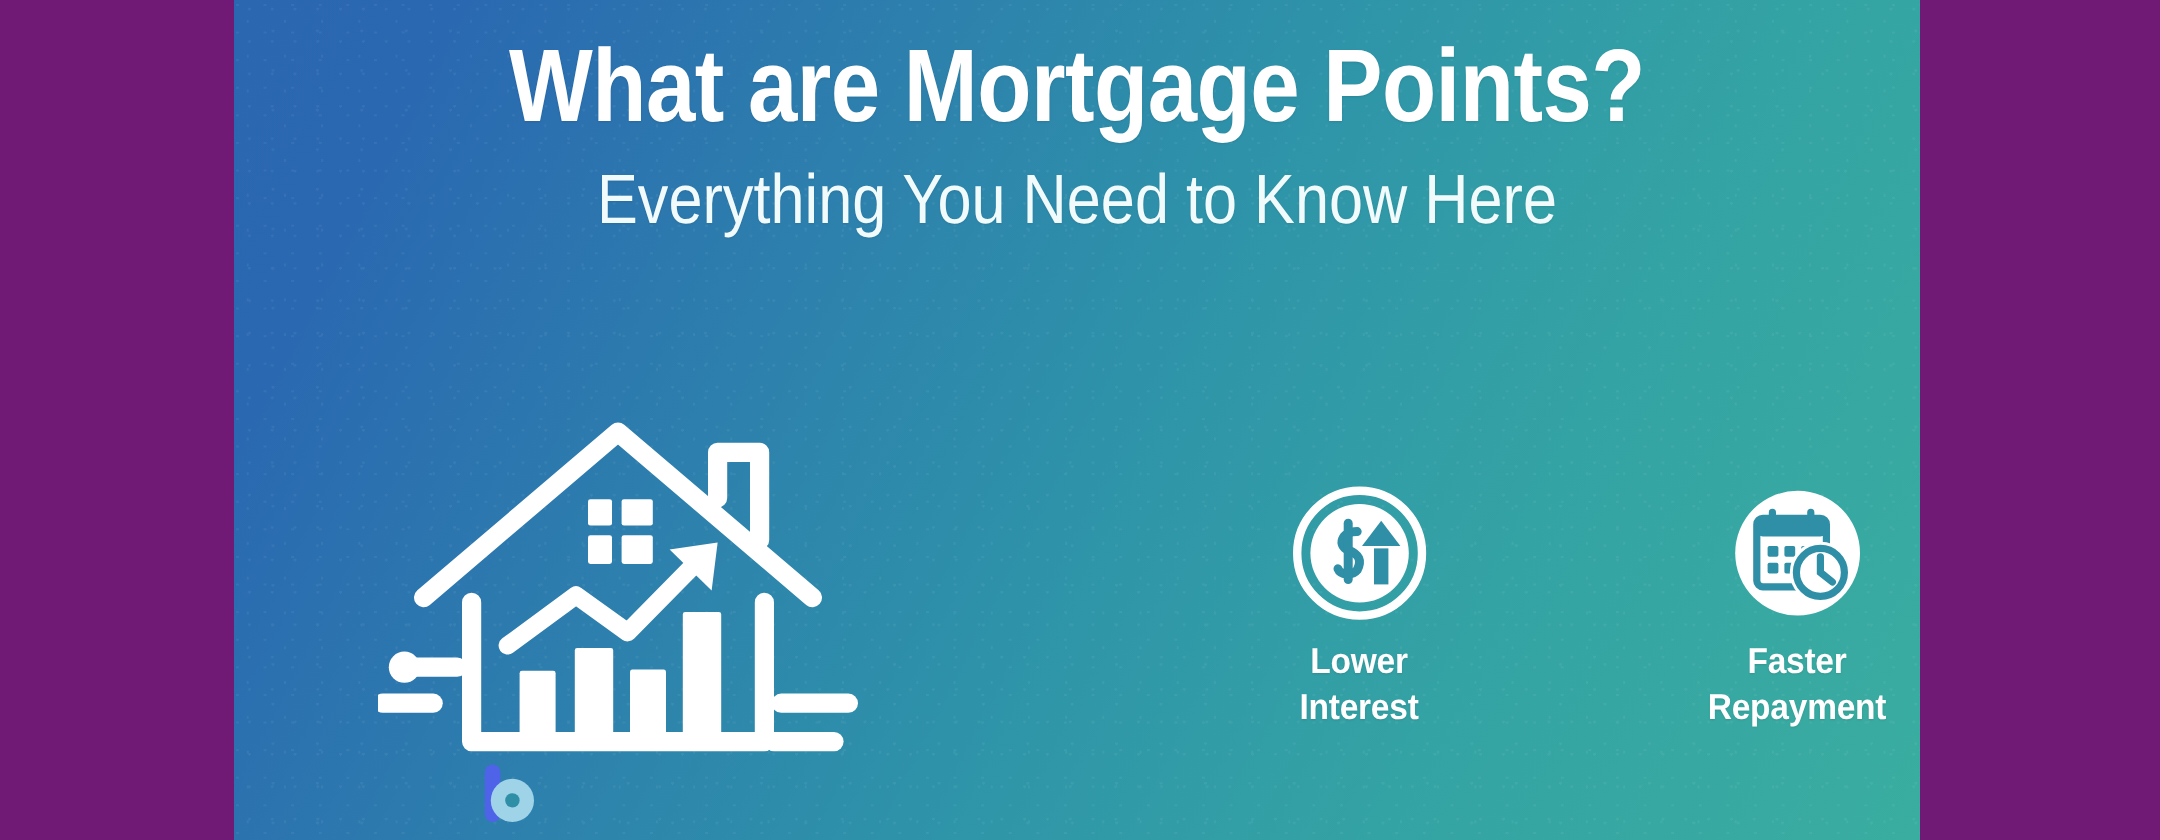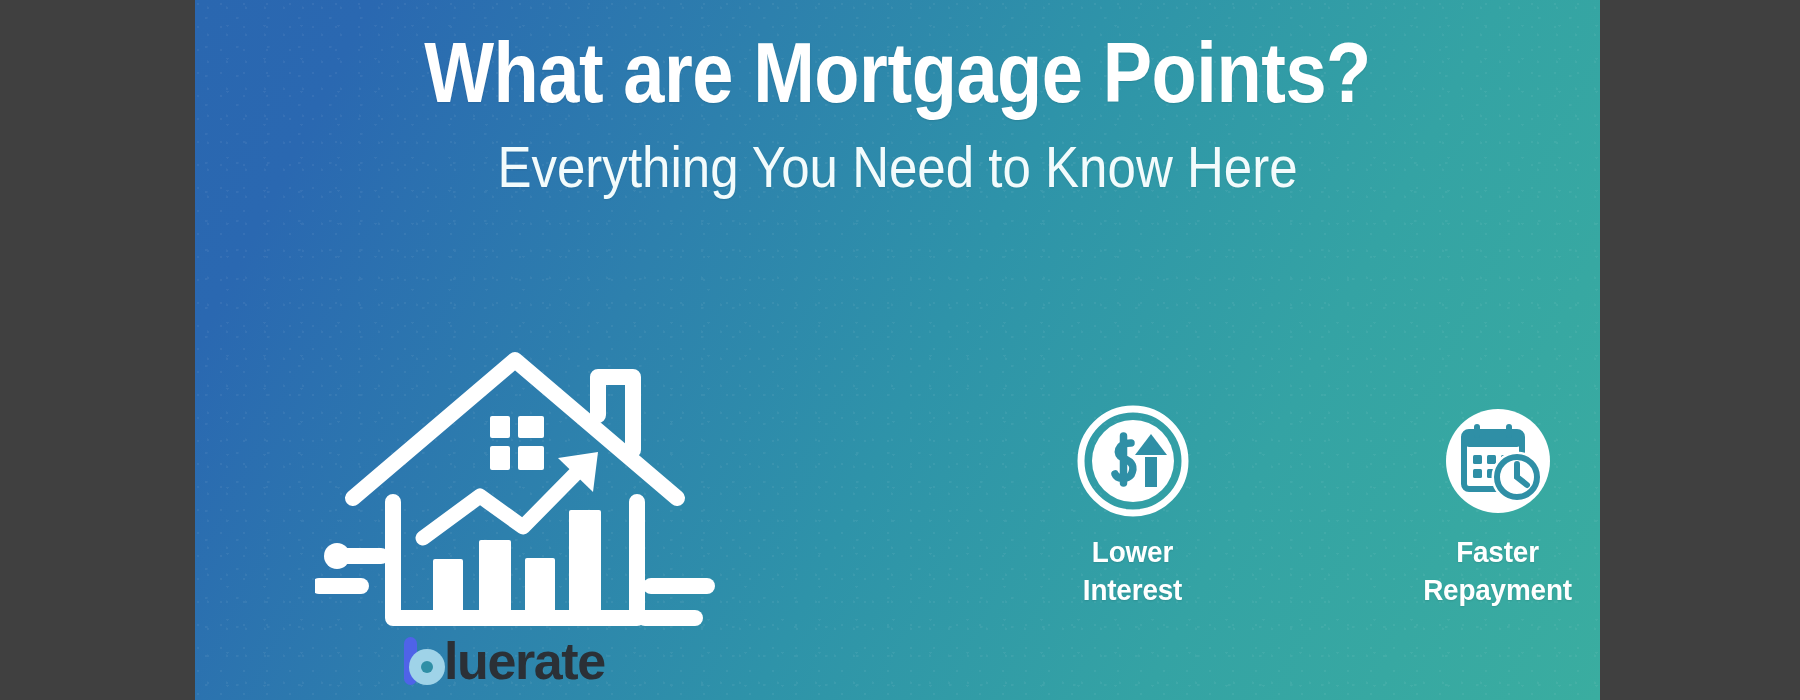--- a/index.html
+++ b/index.html
@@ -6,21 +6,21 @@
   html, body {
     margin: 0;
     padding: 0;
     background: #4d6669;
   }
   #stage {
     position: relative;
     width: 1800px;
     height: 700px;
     overflow: hidden;
-    background: #404040;
+    background: #701a75;
     font-family: "Liberation Sans", sans-serif;
   }
 
   
   #banner {
     position: absolute;
     left: 195px;
     top: 0;
     width: 1405px;
     height: 700px;
@@ -257,17 +257,16 @@
     </div>
 
     <div id="logo">
       <div id="logo-mark">
         <svg viewBox="0 0 54 54" xmlns="http://www.w3.org/2000/svg">
           <rect x="6" y="3" width="13" height="48" rx="6.5" fill="#4f63e8"></rect>
           <circle cx="29" cy="33" r="18" fill="#9fd3e8"></circle>
           <circle cx="29" cy="33" r="6" fill="#2f8fa6"></circle>
         </svg>
       </div>
-      <div id="logo-text">luerate</div>
     </div>
 
   </div>
 </div>
 
 </body></html>

